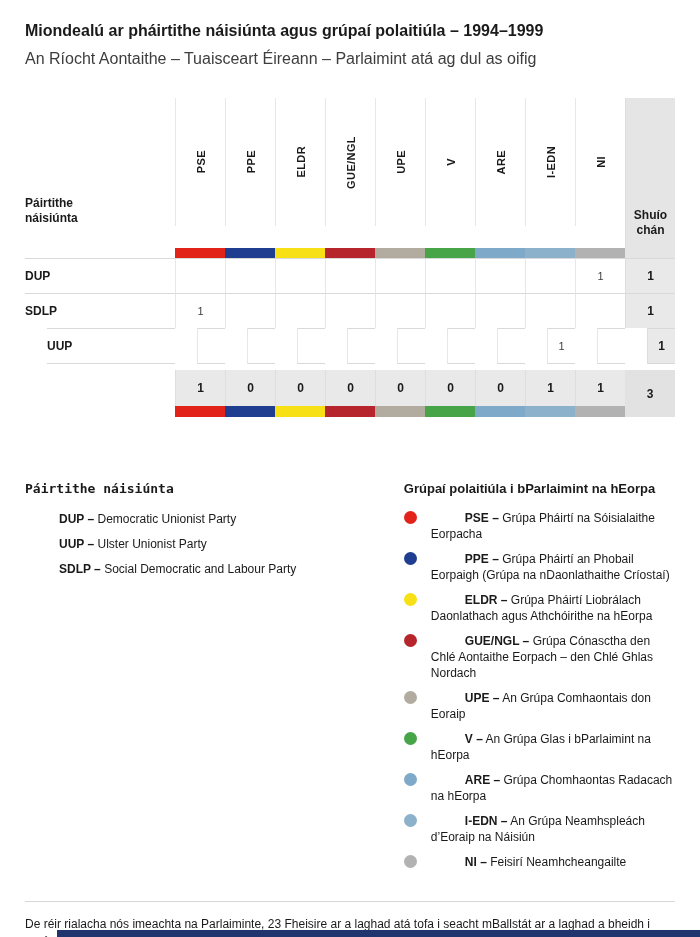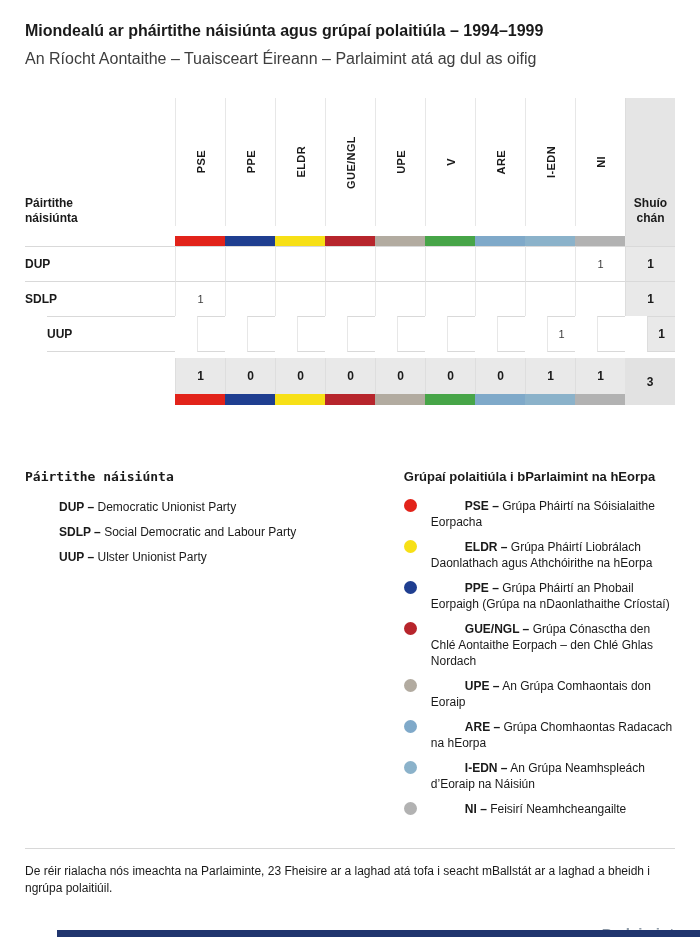--- a/index.html
+++ b/index.html
@@ -16,21 +16,21 @@
   .subtitle { font-size: 16px; font-weight: 400; color: #3d3d3d; margin: 0 0 30px 0; }
 
   
   .grid { display: grid; grid-template-columns: 150px repeat(9, 50px) 50px; }
   .hdr .cell { height: 128px; }
   .ghead { display: flex; align-items: center; justify-content: center; border-left: 1px solid #e7e7e7; }
   .vh { writing-mode: vertical-rl; transform: rotate(180deg); font-weight: 700; font-size: 11px; letter-spacing: 0.4px; }
   .corner { display: flex; align-items: flex-end; padding-bottom: 10px; font-weight: 700; font-size: 12px; }
   .corner span { width: 72px; line-height: 15px; }
   .shead { background: #e5e5e5; display: flex; align-items: flex-end; justify-content: center; text-align: center;
-           font-weight: 700; font-size: 12px; padding: 0 5px 10px 5px; border-left: 1px solid #dddddd; }
+           font-weight: 700; font-size: 12px; padding: 12px 5px 10px 5px; border-left: 1px solid #dddddd; }
   .shead span { overflow-wrap: anywhere; line-height: 15px; }
   .barrow .cell { height: 10px; }
   .bseats { background: #e5e5e5; }
   .prow .cell { height: 34px; border-top: 1px solid #d9d9d9; display: flex; align-items: center; text-align: center; }
   .prow-last .cell { border-bottom: 1px solid #d9d9d9; margin-left: 22px; }
   .pname { font-weight: 700; font-size: 12px; }
   .val { justify-content: center; font-size: 11px; color: #3c3c3c; border-left: 1px solid #e7e7e7; }
   .seat { justify-content: center; font-weight: 700; font-size: 12px; background: #e9e9e9; border-left: 1px solid #dddddd; }
 
   .totals { display: flex; margin-top: 6px; }
@@ -207,31 +207,32 @@
         </div>
     </div>
 
   </div>
 
   <div class="legend">
 
     <div class="legend-left">
       <div class="lheading">Páirtithe náisiúnta</div>
       <div class="pitem"><span class="b">DUP –</span> <span>Democratic Unionist Party</span></div>
+      <div class="pitem"><span class="b">UUP –</span> <span>Ulster Unionist Party</span></div>
       <div class="pitem"><span class="b">SDLP –</span> <span>Social Democratic and Labour Party</span></div>
-      <div class="pitem"><span class="b">UUP –</span> <span>Ulster Unionist Party</span></div>
     </div>
 
     <div class="legend-right">
       <div class="gheading">Grúpaí polaitiúla i bParlaimint na hEorpa</div>
       <div class="gitem"><span class="dot" style="background: rgb(226, 35, 26);"></span><span class="b">PSE –</span> <span>Grúpa Pháirtí na Sóisialaithe Eorpacha</span></div>
+      <div class="gitem"><span class="dot" style="background: rgb(31, 62, 144);"></span><span class="b">PPE –</span> <span>Grúpa Pháirtí an Phobail Eorpaigh (Grúpa na nDaonlathaithe Críostaí)</span></div>
       <div class="gitem"><span class="dot" style="background: rgb(247, 224, 22);"></span><span class="b">ELDR –</span> <span>Grúpa Pháirtí Liobrálach Daonlathach agus Athchóirithe na hEorpa</span></div>
-      <div class="gitem"><span class="dot" style="background: rgb(31, 62, 144);"></span><span class="b">PPE –</span> <span>Grúpa Pháirtí an Phobail Eorpaigh (Grúpa na nDaonlathaithe Críostaí)</span></div>
       <div class="gitem"><span class="dot" style="background: rgb(183, 37, 44);"></span><span class="b">GUE/NGL –</span> <span>Grúpa Cónasctha den Chlé Aontaithe Eorpach – den Chlé Ghlas Nordach</span></div>
       <div class="gitem"><span class="dot" style="background: rgb(178, 171, 160);"></span><span class="b">UPE –</span> <span>An Grúpa Comhaontais don Eoraip</span></div>
+      <div class="gitem"><span class="dot" style="background: rgb(71, 165, 72);"></span><span class="b">V –</span> <span>An Grúpa Glas i bParlaimint na hEorpa</span></div>
       <div class="gitem"><span class="dot" style="background: rgb(127, 169, 201);"></span><span class="b">ARE –</span> <span>Grúpa Chomhaontas Radacach na hEorpa</span></div>
       <div class="gitem"><span class="dot" style="background: rgb(139, 178, 202);"></span><span class="b">I-EDN –</span> <span>An Grúpa Neamhspleách d’Eoraip na Náisiún</span></div>
       <div class="gitem"><span class="dot" style="background: rgb(178, 178, 178);"></span><span class="b">NI –</span> <span>Feisirí Neamhcheangailte</span></div>
     </div>
 
   </div>
 
   <div class="divider"></div>
 
   <p class="note">De réir rialacha nós imeachta na Parlaiminte, 23 Fheisire ar a laghad atá tofa i seacht mBallstát ar a laghad a bheidh i ngrúpa polaitiúil.</p>

